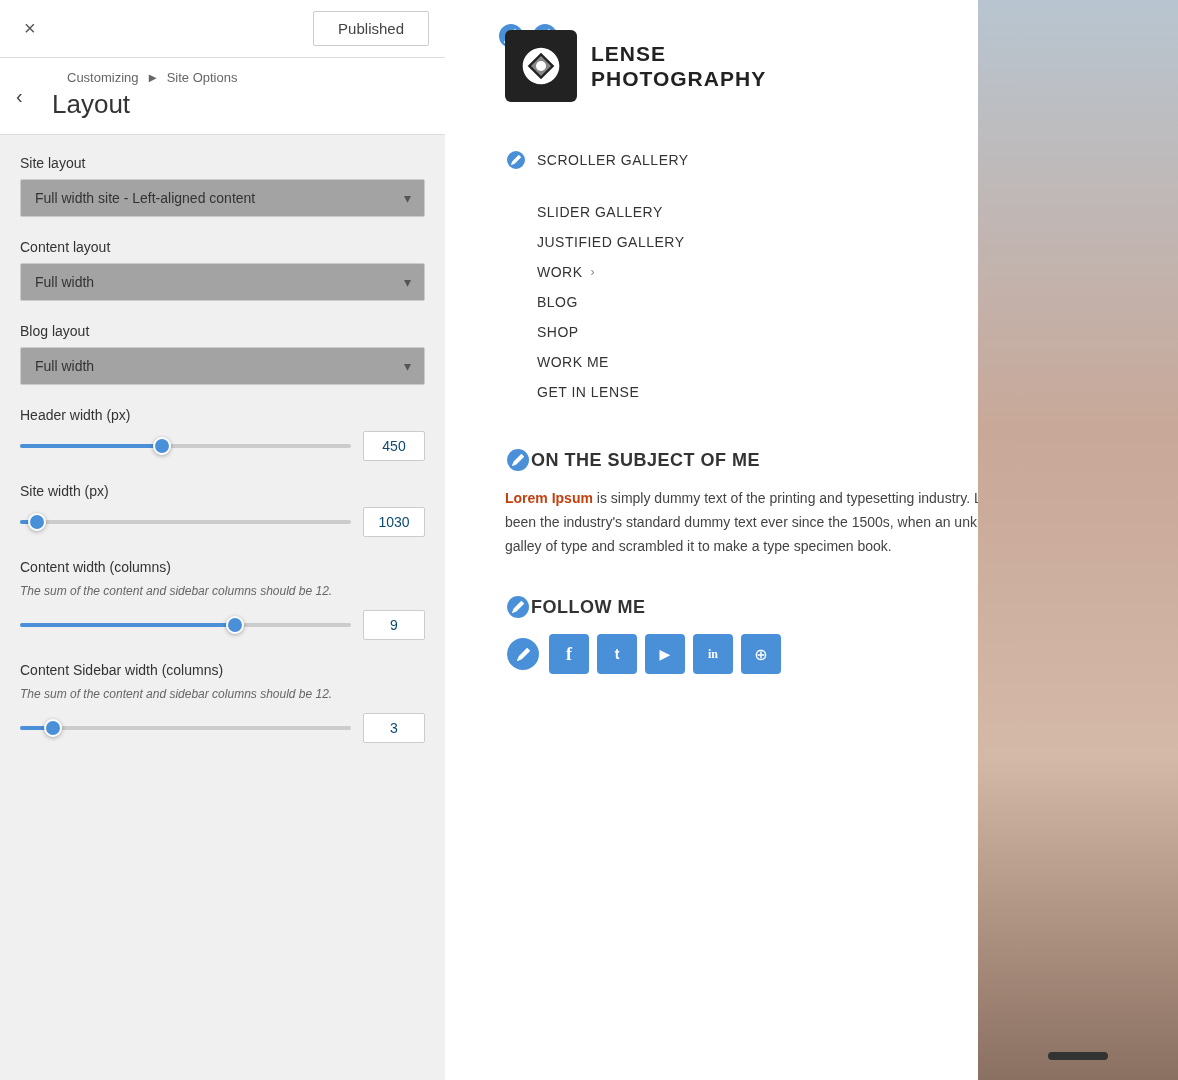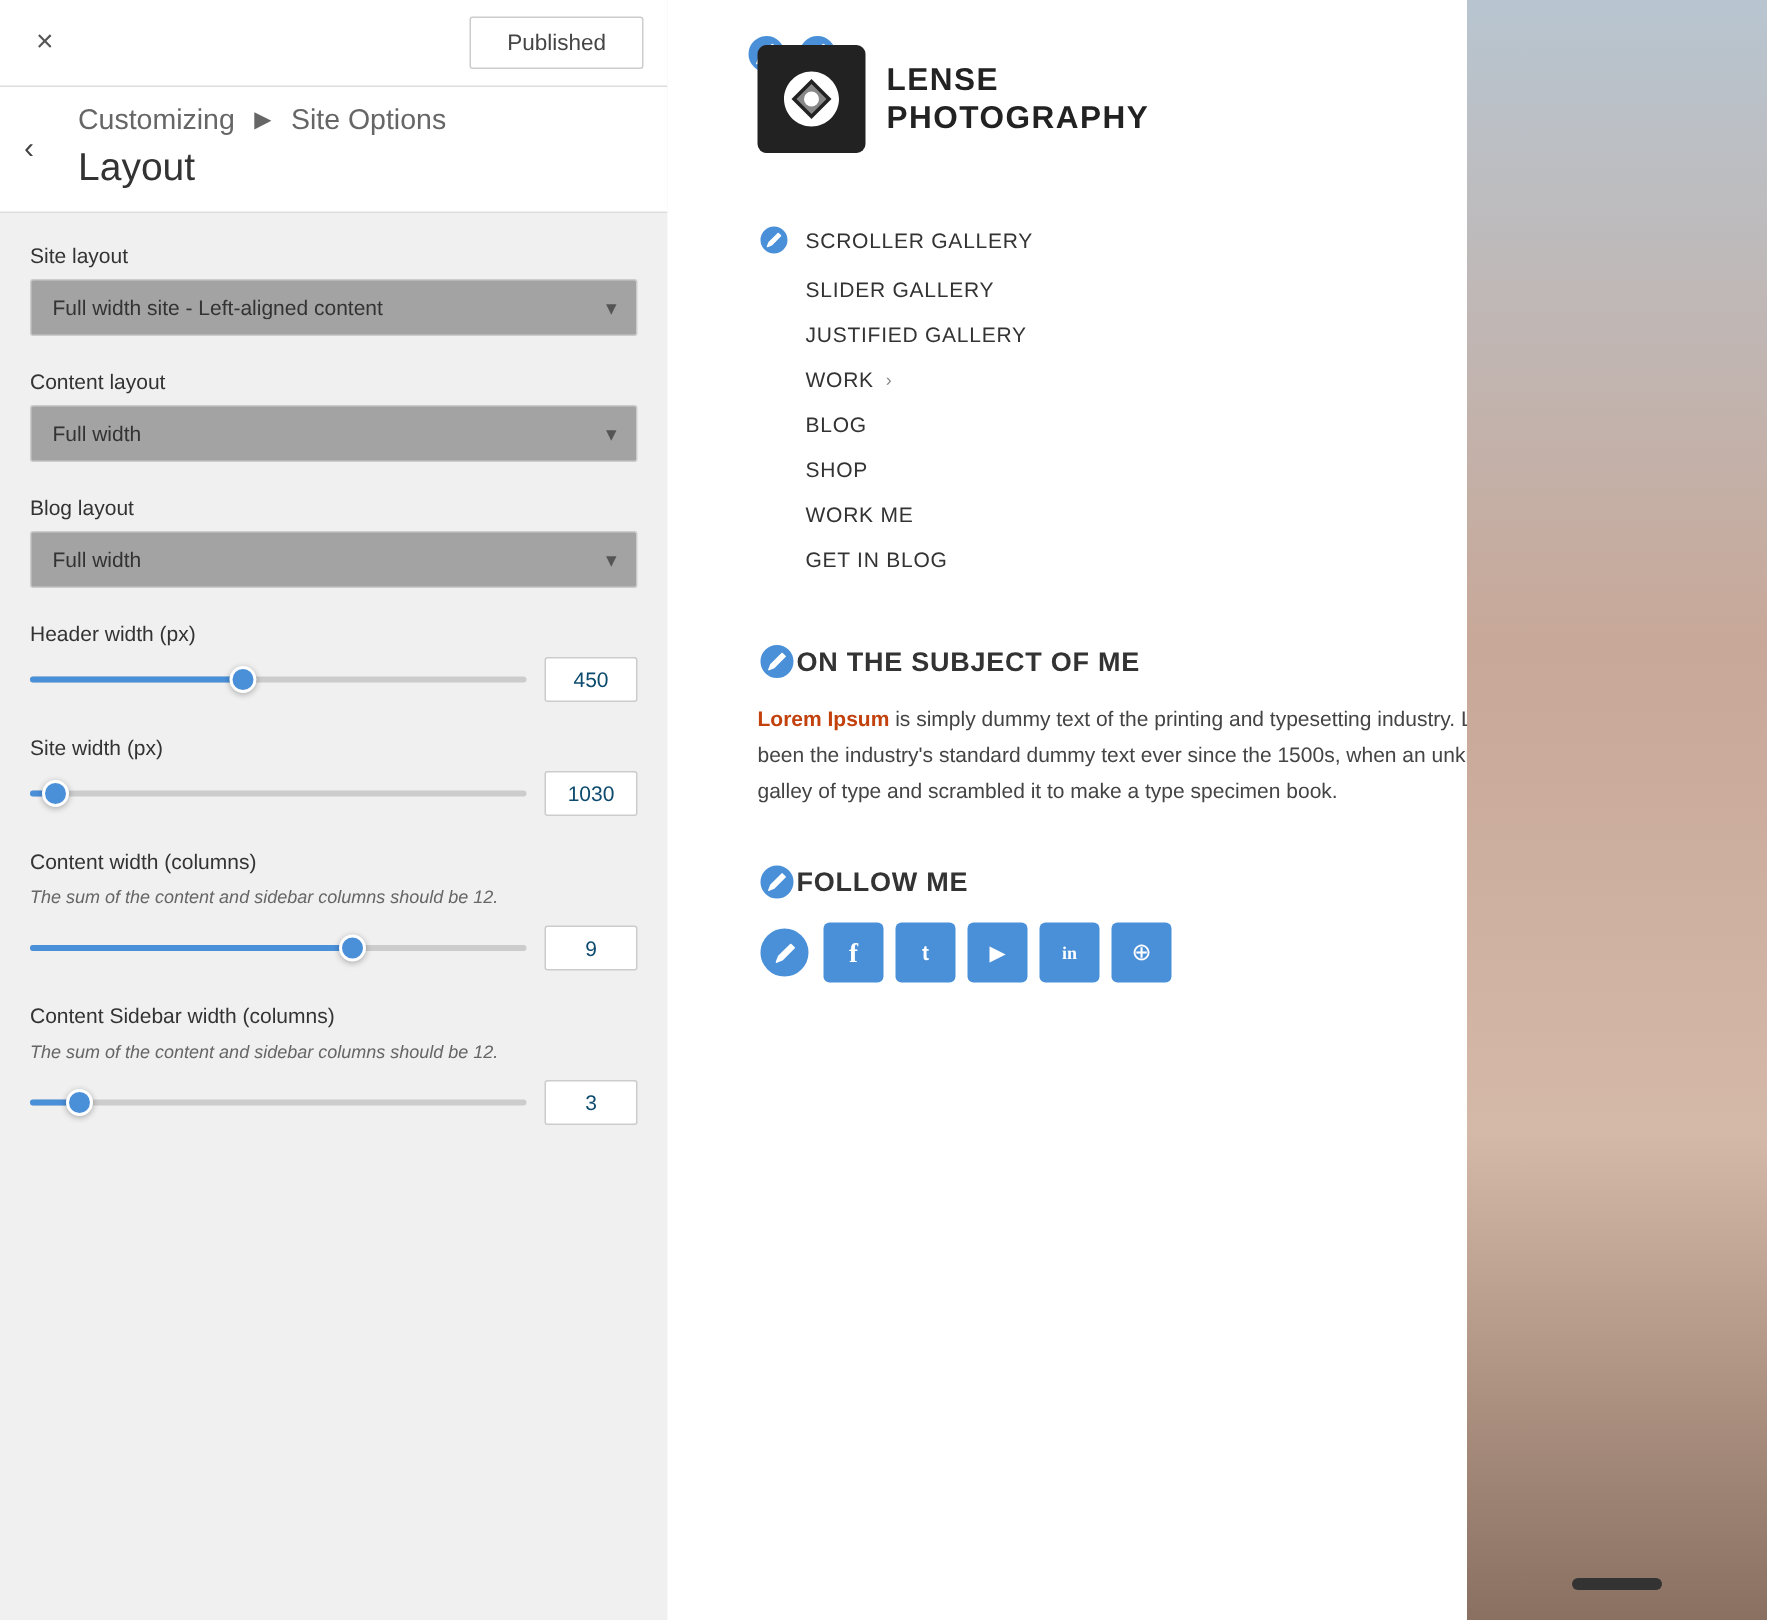--- a/index.html
+++ b/index.html
@@ -58,23 +58,24 @@
       top: 50%;
       transform: translateY(-50%);
       background: none;
       border: none;
       font-size: 20px;
       cursor: pointer;
       color: #444;
     }
 
     .breadcrumb-text {
-      font-size: 19px;
+      font-size: 13px;
       color: #666;
       margin-bottom: 4px;
+      margin-left: 15px;
     }
 
     .breadcrumb-separator {
       color: #666;
       margin: 0 4px;
     }
 
     .page-title {
       font-size: 26px;
       color: #333;
@@ -496,41 +497,41 @@
 
     <ul class="nav-menu">
       <li class="nav-item active" style="position:relative;">
         <span class="edit-badge nav-edit" style="position:relative; left:0; margin-right:10px; width:22px; height:22px; flex-shrink:0;">
           <svg viewBox="0 0 16 16" style="width:10px;height:10px;fill:#fff;">
               <path d="M12.146.146a.5.5 0 0 1 .708 0l3 3a.5.5 0 0 1 0 .708l-10 10a.5.5 0 0 1-.168.11l-5 2a.5.5 0 0 1-.65-.65l2-5a.5.5 0 0 1 .11-.168l10-10z"></path>
             </svg>
         </span>
         <span>SCROLLER GALLERY</span>
       </li>
-      <li class="nav-item" style="padding-left:32px;">
+      <li class="nav-item" style="padding-left:32px;margin-top:19px;">
         <span>SLIDER GALLERY</span>
       </li>
       <li class="nav-item" style="padding-left:32px;">
         <span>JUSTIFIED GALLERY</span>
       </li>
       <li class="nav-item" style="padding-left:32px;">
         <span>WORK</span>
         <span class="nav-arrow"> ›</span>
       </li>
       <li class="nav-item" style="padding-left:32px;">
         <span>BLOG</span>
       </li>
       <li class="nav-item" style="padding-left:32px;">
         <span>SHOP</span>
       </li>
       <li class="nav-item" style="padding-left:32px;">
         <span>WORK ME</span>
       </li>
       <li class="nav-item" style="padding-left:32px;">
-        <span>GET IN BLOG</span>
+        <span>GET IN LENSE</span>
       </li>
     </ul>
 
     <div class="section-block">
       <div class="section-heading">
         <div class="edit-badge section-edit" style="position:relative; width:26px; height:26px; flex-shrink:0;">
           <svg viewBox="0 0 16 16" style="width:12px;height:12px;fill:#fff;">
               <path d="M12.146.146a.5.5 0 0 1 .708 0l3 3a.5.5 0 0 1 0 .708l-10 10a.5.5 0 0 1-.168.11l-5 2a.5.5 0 0 1-.65-.65l2-5a.5.5 0 0 1 .11-.168l10-10z"></path>
             </svg>
         </div>

